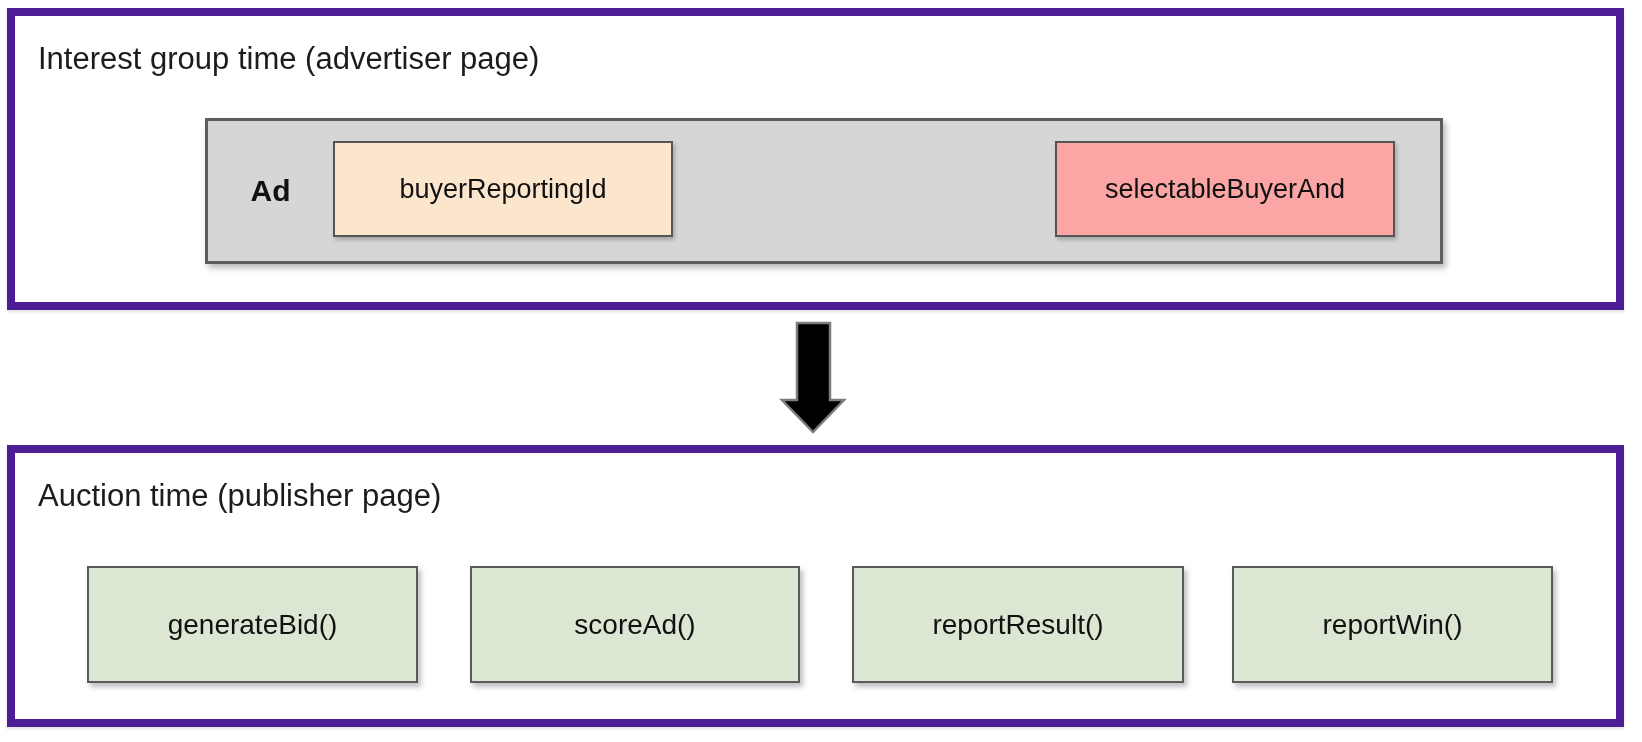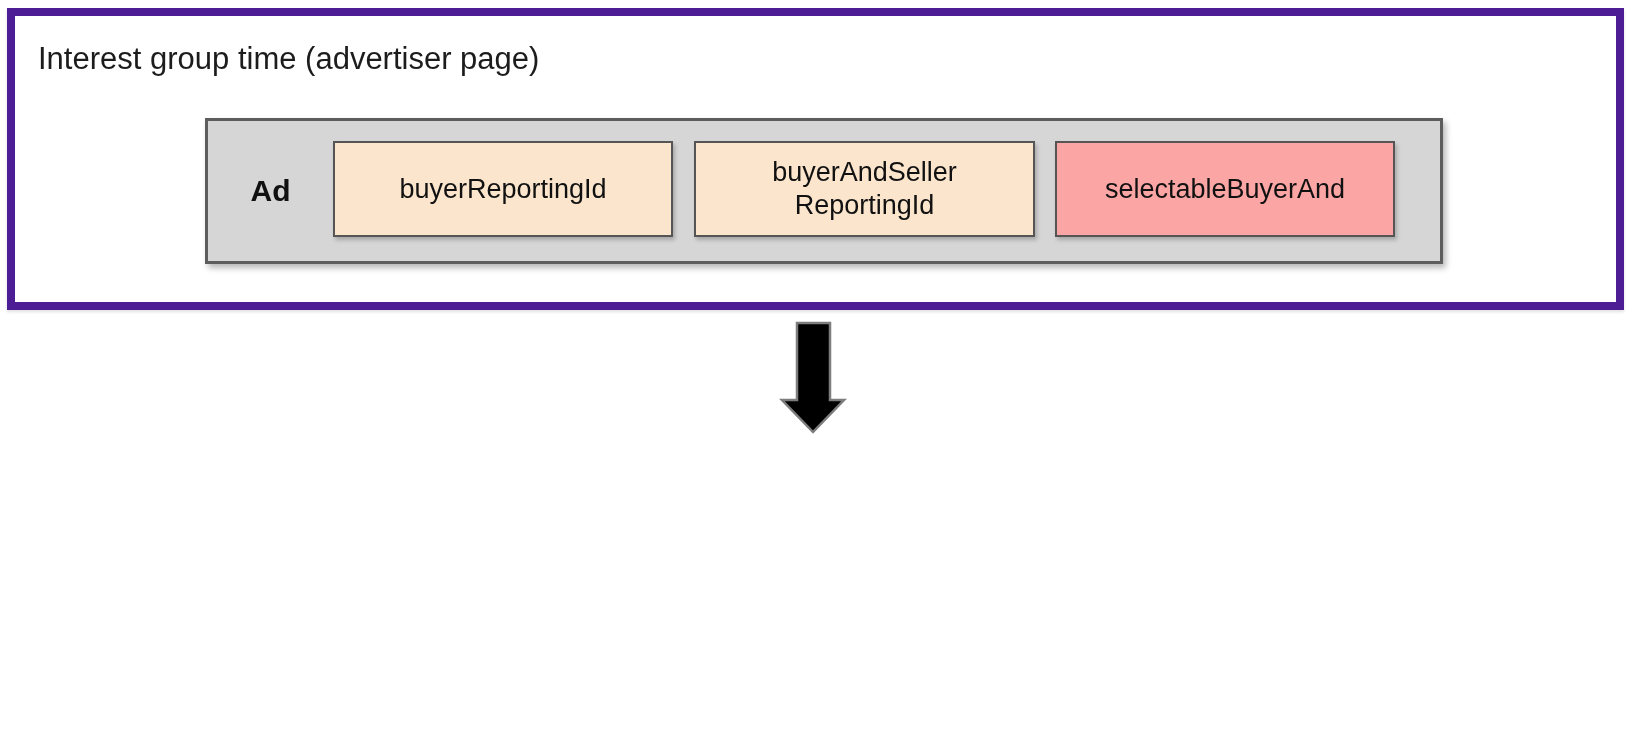--- a/index.html
+++ b/index.html
@@ -113,31 +113,43 @@
   <div class="panel top">
     <div class="panel-title">Interest group time (advertiser page)</div>
 
     <div class="ad-container">
       <div class="ad-label">Ad</div>
 
       <div class="id-box b1">
         <span>buyerReportingId</span>
       </div>
 
-      <div class="id-box b2">
-        <span>buyerAndSeller</span>
-        <span>ReportingId</span>
-      </div>
 
       <div class="id-box b3">
         <span>selectableBuyerAnd</span>
       </div>
     </div>
   </div>
 
   <div class="arrow-wrap">
     <svg width="70" height="120" viewBox="0 0 70 120" xmlns="http://www.w3.org/2000/svg">
       <polygon points="19,5 52,5 52,82 66,82 35,114 4,82 19,82" fill="#000000" stroke="#7d7d7d" stroke-width="2.5" stroke-linejoin="miter"></polygon>
     </svg>
   </div>
 
+  <div class="panel bottom">
+    <div class="panel-title">Auction time (publisher page)</div>
+
+    <div class="fn-box f1">
+      <span>generateBid()</span>
+    </div>
+    <div class="fn-box f2">
+      <span>scoreAd()</span>
+    </div>
+    <div class="fn-box f3">
+      <span>reportResult()</span>
+    </div>
+    <div class="fn-box f4">
+      <span>reportWin()</span>
+    </div>
+  </div>
 
 </div>
 
 </body></html>

